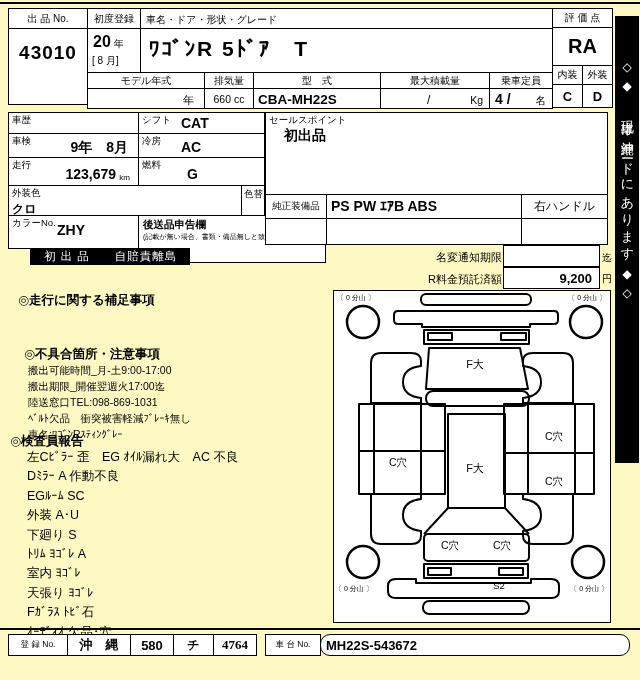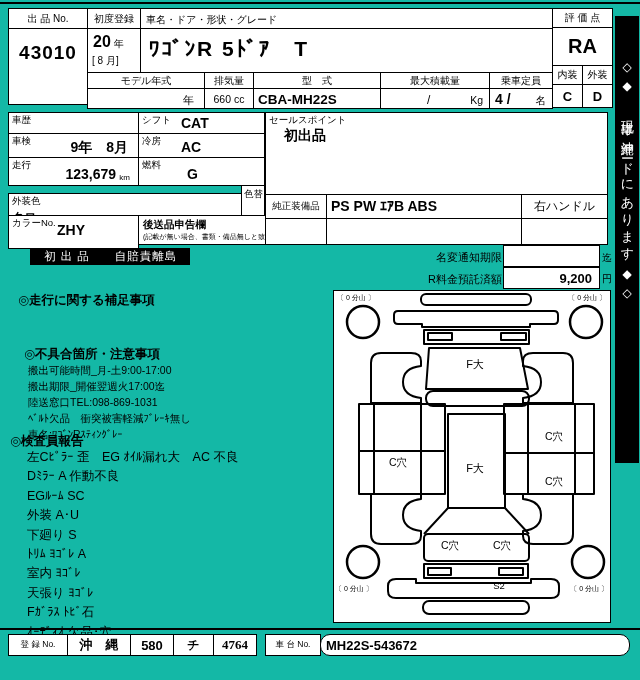--- a/index.html
+++ b/index.html
@@ -1,17 +1,17 @@
 <!DOCTYPE html>
 <html><head>
 <meta charset="utf-8">
 <style>
   html,body { margin:0; padding:0; background:#e8e8e8; }
   .sheet {
-    position:relative; width:640px; height:680px; background:#14b8a6;
+    position:relative; width:640px; height:680px; background:#fef9c3;
     font-family:"Liberation Sans","DejaVu Sans",sans-serif; color:#000;
     overflow:hidden; font-size:11px;
   }
   .b { position:absolute; box-sizing:border-box; border:1px solid #000; background:#fff; }
   .t { position:absolute; box-sizing:border-box; }
   .c { display:flex; align-items:center; justify-content:center; }
   .lblcorner { position:absolute; top:1px; left:3px; font-size:9.5px; }
   .badge { position:absolute; background:#000; color:#fff; display:flex; align-items:center; justify-content:center; font-size:11.5px; }
   .vbar {
     position:absolute; background:#000; color:#fff;
@@ -95,32 +95,32 @@
   </div>
   <div class="b" style="left:8px;top:157px;width:131px;height:29px;">
     <span class="lblcorner">走行</span>
     <span class="t" style="right:22px;top:8px;font-size:14px;font-weight:bold;">123,679</span>
     <span class="t" style="right:8px;top:15px;font-size:8px;">km</span>
   </div>
   <div class="b" style="left:138px;top:157px;width:127px;height:29px;">
     <span class="lblcorner">燃料</span>
     <span class="t" style="left:48px;top:8px;font-size:14px;font-weight:bold;">G</span>
   </div>
-  <div class="b" style="left:8px;top:185px;width:234px;height:31px;margin-top:8px;">
+  <div class="b" style="left:8px;top:185px;width:234px;height:31px;">
     <span class="lblcorner">外装色</span>
     <span class="t" style="left:3px;top:15px;font-size:12px;font-weight:bold;">クロ</span>
   </div>
   <div class="b" style="left:241px;top:185px;width:24px;height:31px;">
     <span class="t" style="left:2px;top:2px;font-size:9.5px;">色替</span>
   </div>
   <div class="b" style="left:8px;top:215px;width:131px;height:34px;">
     <span class="lblcorner">カラーNo.</span>
     <span class="t" style="left:48px;top:6px;font-size:14px;font-weight:bold;">ZHY</span>
   </div>
-  <div class="b" style="left:138px;top:215px;width:188px;height:30px;">
+  <div class="b" style="left:138px;top:215px;width:188px;height:48px;">
     <span class="t" style="left:4px;top:2px;font-size:10.5px;font-weight:bold;">後送品申告欄</span>
     <span class="t" style="left:4px;top:16px;font-size:7px;">(記載が無い場合、書類・備品無しと致します)</span>
   </div>
 
   <div class="b" style="left:265px;top:112px;width:343px;height:83px;">
     <span class="lblcorner">セールスポイント</span>
     <span class="t" style="left:18px;top:14px;font-size:14px;font-weight:bold;">初出品</span>
   </div>
   <div class="b c" style="left:265px;top:194px;width:62px;height:25px;font-size:9.5px;">純正装備品</div>
   <div class="b" style="left:326px;top:194px;width:196px;height:25px;padding-left:8px;">

